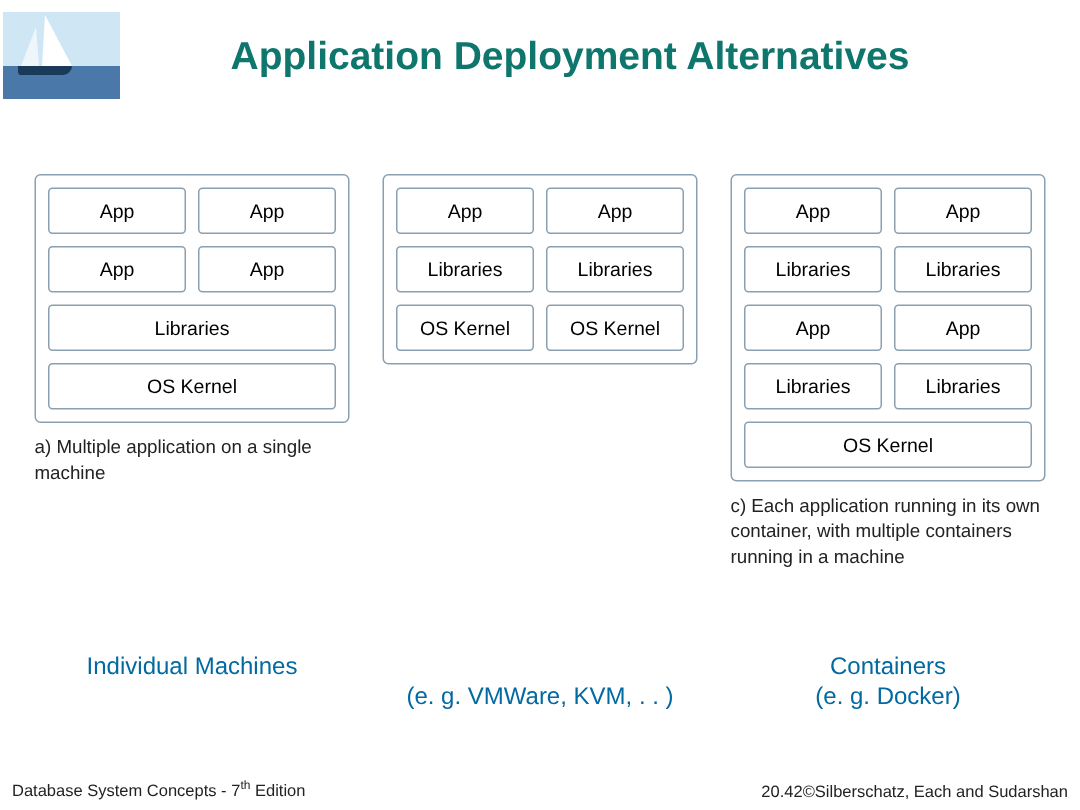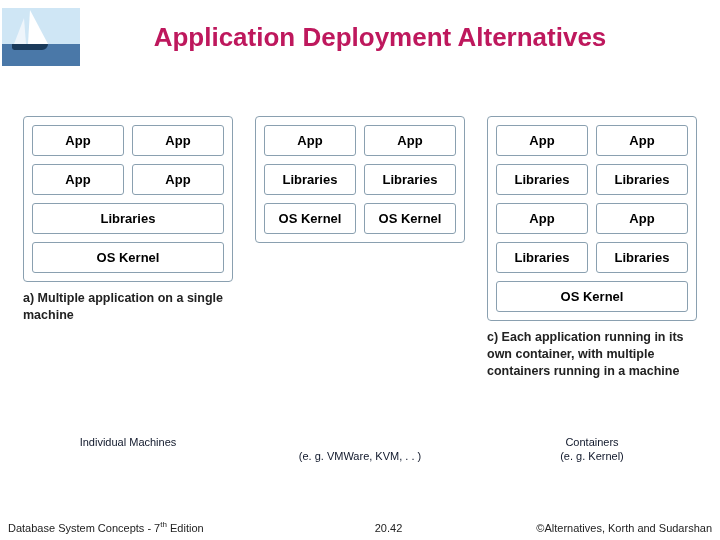--- a/index.html
+++ b/index.html
@@ -45,29 +45,28 @@
     left: 10px; top: 36px;
     width: 36px; height: 6px;
     background: #1a3a5a;
     border-radius: 0 0 10px 4px;
   }
   .title {
     flex: 1;
     text-align: center;
     font-size: 26px;
     font-weight: bold;
-    color: #be185d;
+    color: #0f766e;
     padding-right: 40px;
   }
   .diagrams {
     display: flex;
     justify-content: space-around;
     gap: 12px;
     padding: 50px 18px 10px 18px;
-    font-weight: bold;
   }
   .col {
     width: 210px;
   }
   .card {
     border: 1px solid #8aa0b0;
     border-radius: 4px;
     padding: 8px;
     background: #fff;
   }
@@ -95,38 +94,38 @@
   }
   .subtitles {
     display: flex;
     justify-content: space-around;
     gap: 12px;
     padding: 45px 18px 0 18px;
   }
   .sub {
     width: 210px;
     text-align: center;
-    font-size: 11px;
-    color: #0f172a;
+    font-size: 16px;
+    color: #0369a1;
     line-height: 1.3;
   }
   .footer {
     position: absolute;
     bottom: 6px;
     left: 0;
     width: 100%;
     display: flex;
     justify-content: space-between;
     align-items: baseline;
     padding: 0 8px;
     font-size: 11px;
     color: #222;
   }
   .footer .sup { font-size: 8px; vertical-align: super; margin-top: 36px; }
-  .footer .mid { text-align: center; flex: 1; margin-left: 37px; }
+  .footer .mid { text-align: right; flex: 1; margin-left: 37px; }
 </style>
 </head>
 <body>
 
 <div class="header">
   <div class="logo">
     <div class="sail2"></div>
     <div class="sail"></div>
     <div class="hull"></div>
   </div>
@@ -200,23 +199,23 @@
 </div>
 
 <div class="subtitles">
   <div class="sub">Individual Machines</div>
   <div class="sub">
     <br>
     <span>(e. g. VMWare, KVM, . . )</span>
   </div>
   <div class="sub">
     <span>Containers</span><br>
-    <span>(e. g. Kernel)</span>
+    <span>(e. g. Docker)</span>
   </div>
 </div>
 
 <div class="footer">
   <div>
     <span>Database System Concepts - 7</span><span class="sup">th</span><span> Edition</span>
   </div>
   <div class="mid">20.42</div>
-  <div>©Alternatives, Korth and Sudarshan</div>
+  <div>©Silberschatz, Each and Sudarshan</div>
 </div>
 
 </body></html>

